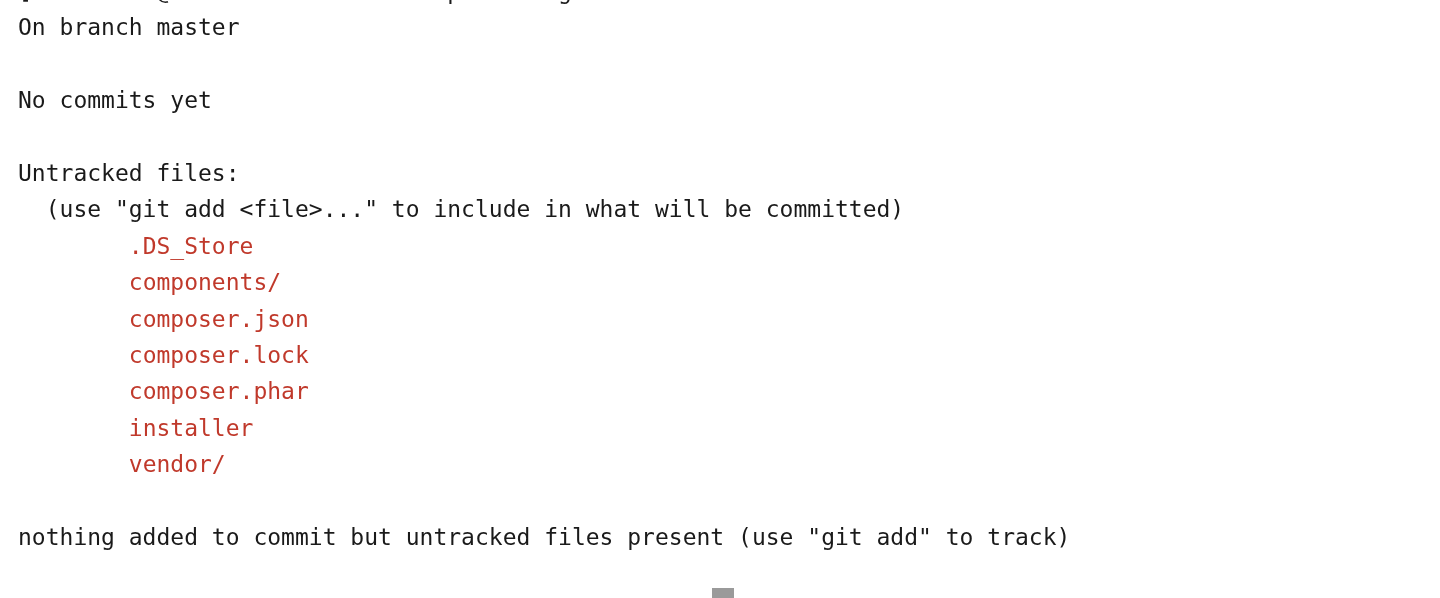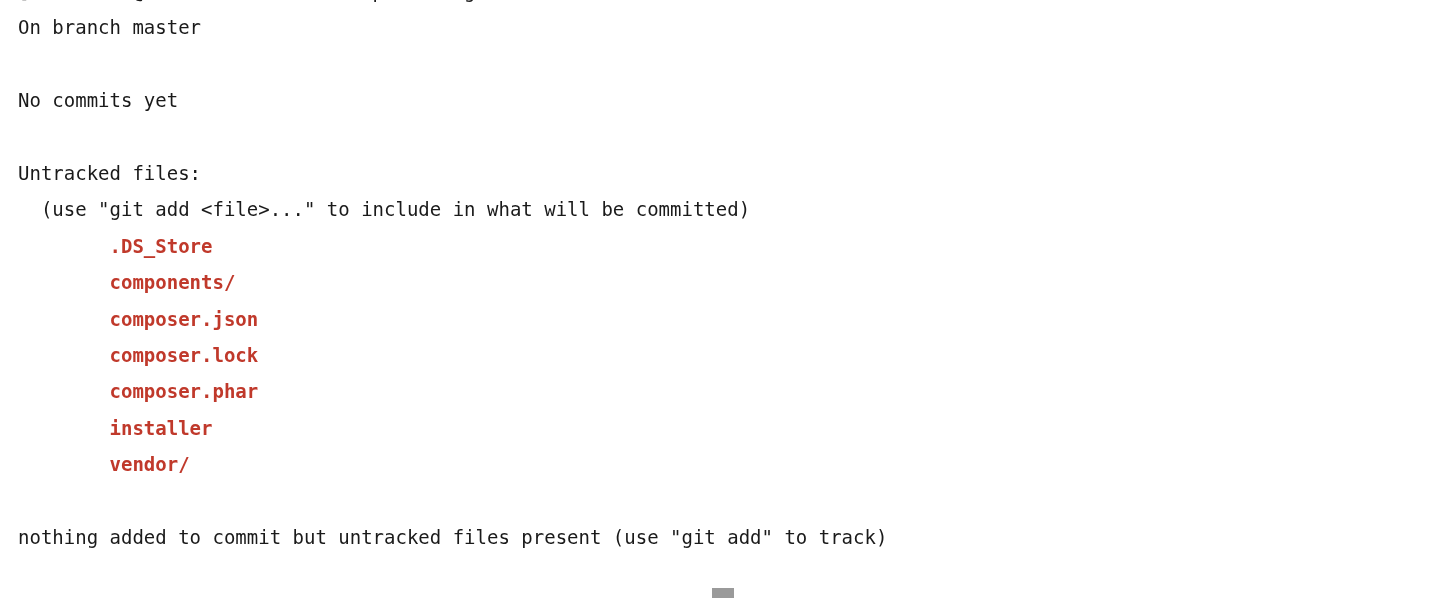--- a/index.html
+++ b/index.html
@@ -9,21 +9,21 @@
     background: #ffffff;
   }
 
   #terminal {
     position: relative;
     width: 1440px;
     height: 598px;
     background: #ffffff;
     overflow: hidden;
     font-family: "DejaVu Sans Mono", "Liberation Mono", monospace;
-    font-size: 19px;
+    font-size: 23px;
     line-height: 36.4px;
     letter-spacing: 0px;
     -webkit-font-smoothing: antialiased;
   }
 
   
   #screen {
     position: absolute;
     left: 18px;
     top: -27px;
@@ -38,21 +38,21 @@
 
   .row.blank {
     color: transparent;
   }
 
   .seg {
     white-space: pre;
   }
 
   .seg.fg-default { color: #1a1a1a; }
-  .seg.fg-red     { color: #c0392b; font-weight: bold; }
+  .seg.fg-red     { color: #c0392b; }
 
   
   #cursor {
     position: absolute;
     left: 712px;
     top: 588px;
     width: 22px;
     height: 10px;
     background: #9a9a9a;
   }

